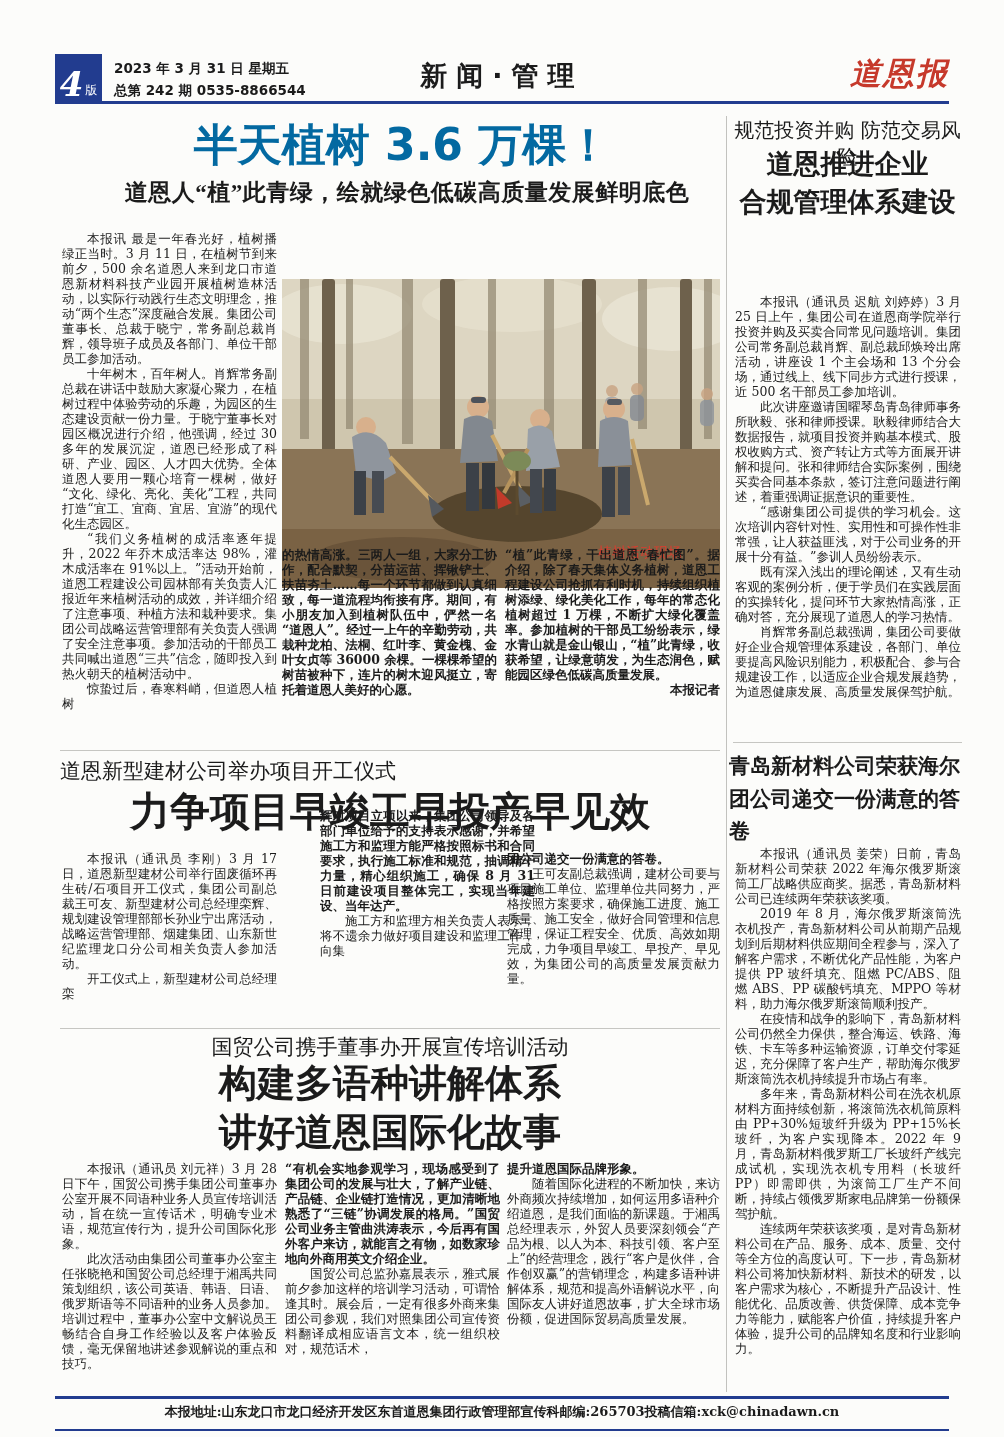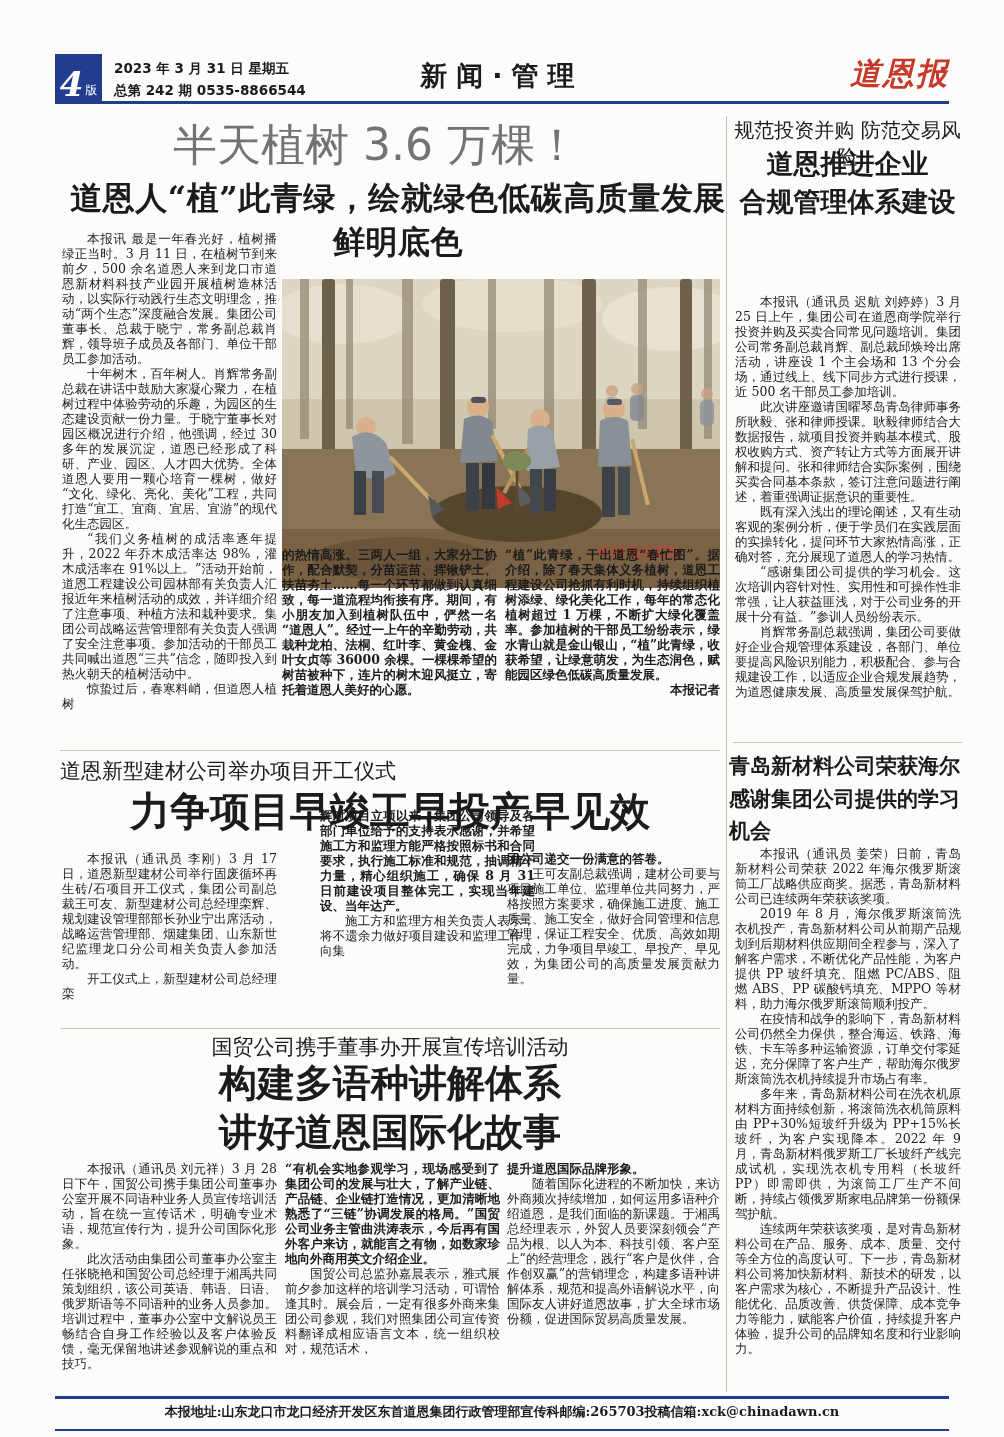--- a/index.html
+++ b/index.html
@@ -22,24 +22,24 @@
                  font-weight:bold; letter-spacing:9px; }
   .masthead { right:55px; top:53px; color:#c6392b; font-size:31px; font-weight:bold;
               font-style:italic; letter-spacing:2px; }
   .hdr-rule { left:55px; width:894px; top:101px; height:3px; background:#223c8f; }
 
   
   .vdiv { left:726px; top:116px; width:1px; height:1276px; background:#c2c2be; }
   .hdiv { height:1px; background:#c6c6c2; }
 
   
-  .lead-headline { left:46px; top:116px; width:660px; text-align:center; color:#737373;
-                   font-weight:normal; font-size:44px; }
-  .lead-subhead { left:66px; top:177px; width:664px; text-align:center; font-weight:bold;
-                  font-size:32px; letter-spacing:0.5px; }
+  .lead-headline { left:72px; top:116px; width:660px; text-align:center; color:#0369a1;
+                   font-weight:bold; font-size:44px; }
+  .lead-subhead { left:75px; top:177px; width:664px; text-align:center; font-weight:bold;
+                  font-size:23px; letter-spacing:0.5px;font-family:Liberation Serif, serif; }
 
   
   .bt { font-size:12.5px; line-height:15px; text-align:justify; overflow:hidden; }
   .bt p { margin:0; text-indent:2em; }
   .bt p.cont { text-indent:0;font-weight:bold; }
   .byline { text-align:right; font-weight:bold; text-indent:0 !important; }
 
   .lead-c1 { left:62px;  top:231px; width:215px; height:514px; }
   .photo-frame { left:282px; top:231px; width:438px; height:309px;margin-top:48px; }
   .photo-frame svg { display:block; }
@@ -223,28 +223,28 @@
   </div>
 
   <div class="abs r1-kicker">规范投资并购 防范交易风险</div>
   <div class="abs r1-title sans">
     <div>道恩推进企业</div>
     <div>合规管理体系建设</div>
   </div>
   <div class="abs bt r1-body">
     <p>本报讯（通讯员 迟航 刘婷婷）3 月 25 日上午，集团公司在道恩商学院举行投资并购及买卖合同常见问题培训。集团公司常务副总裁肖辉、副总裁邱焕玲出席活动，讲座设 1 个主会场和 13 个分会场，通过线上、线下同步方式进行授课，近 500 名干部员工参加培训。</p>
     <p>此次讲座邀请国曜琴岛青岛律师事务所耿毅、张和律师授课。耿毅律师结合大数据报告，就项目投资并购基本模式、股权收购方式、资产转让方式等方面展开讲解和提问。张和律师结合实际案例，围绕买卖合同基本条款，签订注意问题进行阐述，着重强调证据意识的重要性。</p>
+    <p>“感谢集团公司提供的学习机会。这次培训内容针对性、实用性和可操作性非常强，让人获益匪浅，对于公司业务的开展十分有益。”参训人员纷纷表示。</p>
     <p>既有深入浅出的理论阐述，又有生动客观的案例分析，便于学员们在实践层面的实操转化，提问环节大家热情高涨，正确对答，充分展现了道恩人的学习热情。</p>
-    <p>“感谢集团公司提供的学习机会。这次培训内容针对性、实用性和可操作性非常强，让人获益匪浅，对于公司业务的开展十分有益。”参训人员纷纷表示。</p>
     <p>肖辉常务副总裁强调，集团公司要做好企业合规管理体系建设，各部门、单位要提高风险识别能力，积极配合、参与合规建设工作，以适应企业合规发展趋势，为道恩健康发展、高质量发展保驾护航。</p>
   </div>
 
   <div class="abs r2-title sans">
     <div>青岛新材料公司荣获海尔</div>
-    <div>感谢集团公司提供的学习机会</div>
+    <div>团公司递交一份满意的答卷</div>
   </div>
   <div class="abs bt r2-body">
     <p>本报讯（通讯员 姜荣）日前，青岛新材料公司荣获 2022 年海尔俄罗斯滚筒工厂战略供应商奖。据悉，青岛新材料公司已连续两年荣获该奖项。</p>
     <p>2019 年 8 月，海尔俄罗斯滚筒洗衣机投产，青岛新材料公司从前期产品规划到后期材料供应期间全程参与，深入了解客户需求，不断优化产品性能，为客户提供 PP 玻纤填充、阻燃 PC/ABS、阻燃 ABS、PP 碳酸钙填充、MPPO 等材料，助力海尔俄罗斯滚筒顺利投产。</p>
     <p>在疫情和战争的影响下，青岛新材料公司仍然全力保供，整合海运、铁路、海铁、卡车等多种运输资源，订单交付零延迟，充分保障了客户生产，帮助海尔俄罗斯滚筒洗衣机持续提升市场占有率。</p>
     <p>多年来，青岛新材料公司在洗衣机原材料方面持续创新，将滚筒洗衣机筒原料由 PP+30%短玻纤升级为 PP+15%长玻纤，为客户实现降本。2022 年 9 月，青岛新材料俄罗斯工厂长玻纤产线完成试机，实现洗衣机专用料（长玻纤 PP）即需即供，为滚筒工厂生产不间断，持续占领俄罗斯家电品牌第一份额保驾护航。</p>
     <p>连续两年荣获该奖项，是对青岛新材料公司在产品、服务、成本、质量、交付等全方位的高度认可。下一步，青岛新材料公司将加快新材料、新技术的研发，以客户需求为核心，不断提升产品设计、性能优化、品质改善、供货保障、成本竞争力等能力，赋能客户价值，持续提升客户体验，提升公司的品牌知名度和行业影响力。</p>
   </div>
 
   <div class="abs ft-rule-top"></div>

